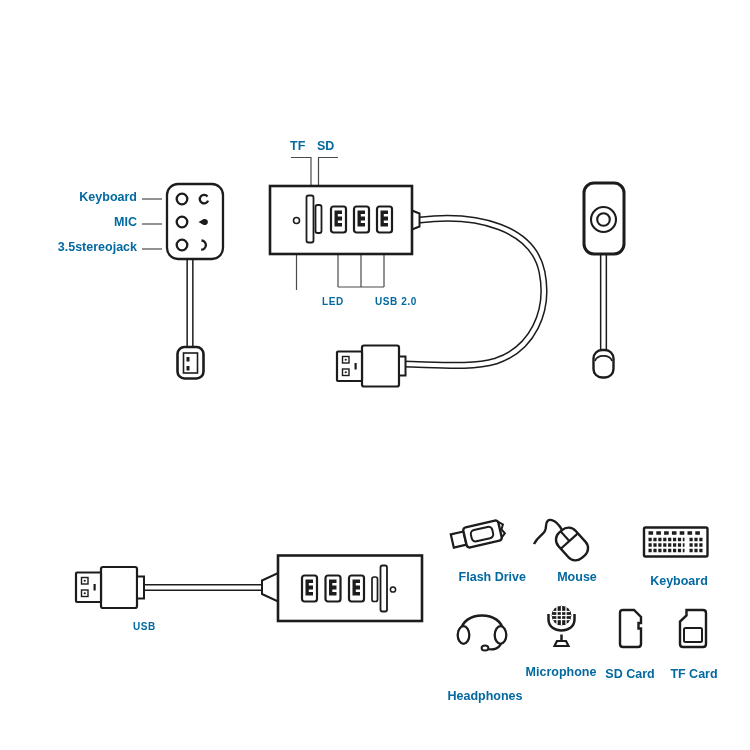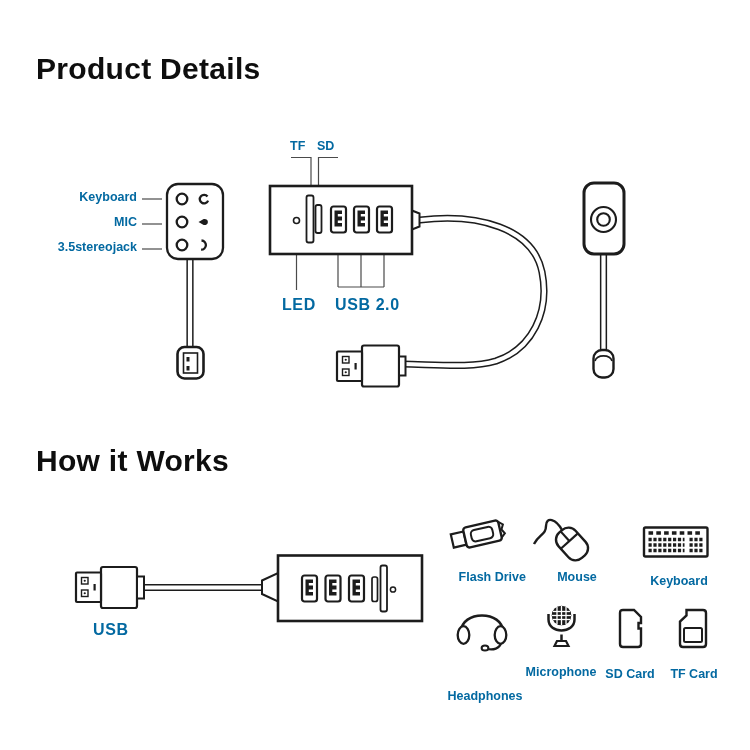--- a/index.html
+++ b/index.html
@@ -10,21 +10,21 @@
   .heading {
     position:absolute; font-weight:800; font-size:30px; color:#0e0e0e;
     letter-spacing:0.3px; white-space:nowrap;
   }
   .lbl {
     position:absolute; font-weight:600; font-size:12.5px; color:#0369a1;
     white-space:nowrap;
   }
   .lbl.right { text-align:right; }
   .lbl.ctr { text-align:center; }
-  .lbl.big { font-size:16px; letter-spacing:0.6px; }
+  .lbl.big { font-size:10px; letter-spacing:0.6px;margin-left:40px; }
   .diagram { position:absolute; left:0; top:0; }
   .ink { stroke:#1c1c1c; fill:none; }
   .tube-out { stroke:#1c1c1c; stroke-width:7.2; fill:none; stroke-linecap:round; }
   .tube-in  { stroke:#ffffff; stroke-width:4.2; fill:none; stroke-linecap:round; }
   .leader { stroke:#4a4a4a; stroke-width:1.2; fill:none; }
 </style>
 </head>
 <body>
 
 <div class="page">
@@ -175,33 +175,31 @@
     <g transform="translate(617,608)">
       <path d="M 3 5 Q 3 2 6 2 H 17 L 24 9 V 15 H 21.5 V 20.5 H 24 V 36 Q 24 39 21 39 H 6 Q 3 39 3 36 Z" fill="none" stroke="#1c1c1c" stroke-width="2.4"></path>
     </g>
 
     <g transform="translate(677,608)">
       <path d="M 9.5 2 H 26 Q 29 2 29 5 V 36 Q 29 39 26 39 H 6 Q 3 39 3 36 V 13.5 L 9.5 7.5 Z" fill="none" stroke="#1c1c1c" stroke-width="2.4"></path>
       <rect x="7" y="20" width="18" height="14" rx="1.5" fill="none" stroke="#1c1c1c" stroke-width="2"></rect>
     </g>
   </svg>
 
-  <h1 class="heading" style="left:36px; top:52px; margin:0;">Product Details</h1>
 
   <div class="lbl right" style="left:37px; top:190px; width:100px;">Keyboard</div>
   <div class="lbl right" style="left:37px; top:215px; width:100px;">MIC</div>
   <div class="lbl right" style="left:27px; top:240px; width:110px;">3.5stereojack</div>
 
   <div class="lbl" style="left:290px; top:139px;">TF</div>
   <div class="lbl" style="left:317px; top:139px;">SD</div>
 
   <div class="lbl big" style="left:282px; top:296px;">LED</div>
   <div class="lbl big" style="left:335px; top:296px;">USB 2.0</div>
 
-  <h1 class="heading" style="left:36px; top:444px; margin:0;">How it Works</h1>
 
   <div class="lbl big" style="left:93px; top:621px;">USB</div>
 
   <div class="lbl ctr" style="left:446px; top:570px; width:80px;text-align:right;">Flash Drive</div>
   <div class="lbl ctr" style="left:537px; top:570px; width:80px;">Mouse</div>
   <div class="lbl ctr" style="left:639px; top:574px; width:80px;">Keyboard</div>
   <div class="lbl ctr" style="left:445px; top:689px; width:80px;">Headphones</div>
   <div class="lbl ctr" style="left:521px; top:665px; width:80px;">Microphone</div>
   <div class="lbl ctr" style="left:590px; top:667px; width:80px;">SD Card</div>
   <div class="lbl ctr" style="left:654px; top:667px; width:80px;">TF Card</div>

